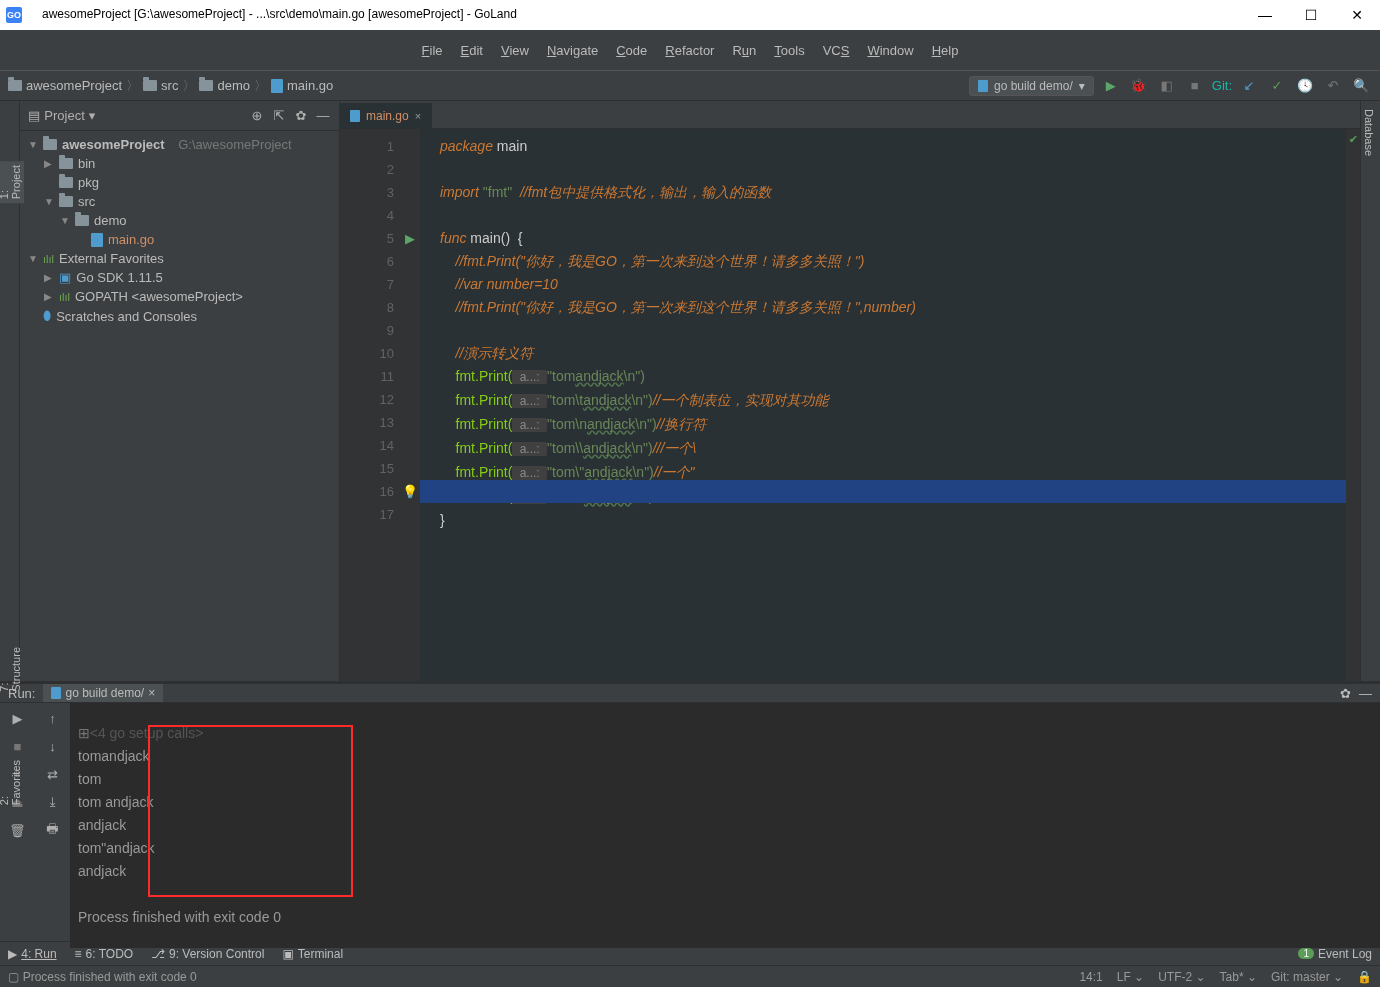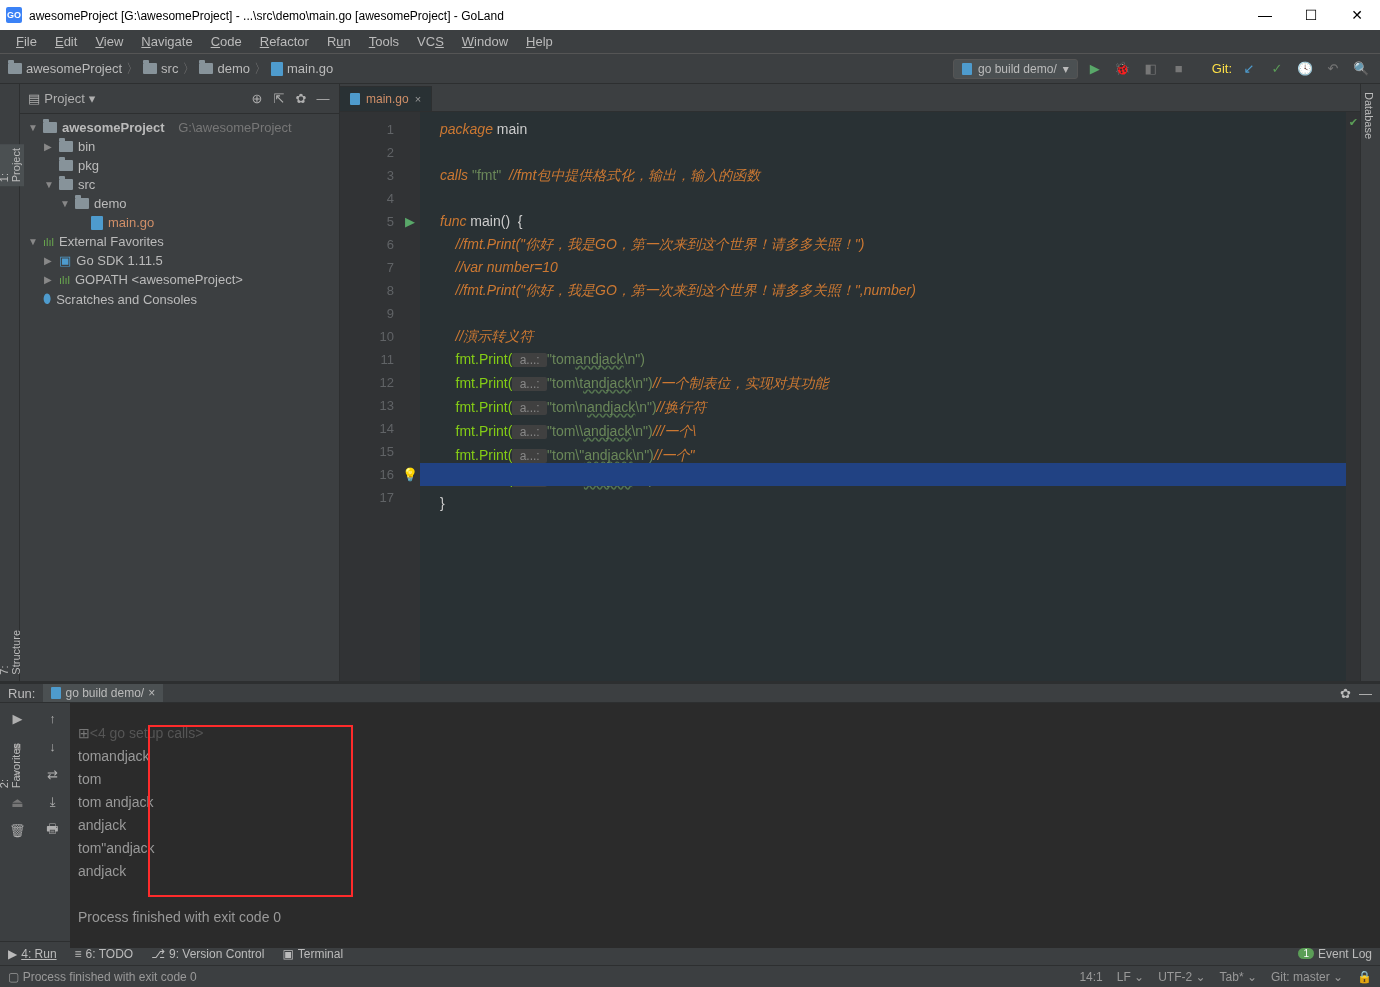--- a/index.html
+++ b/index.html
@@ -1,24 +1,24 @@
 <!DOCTYPE html>
 <html><head>
 <meta charset="utf-8">
 <style>
 * { margin: 0; padding: 0; box-sizing: border-box; font-family: "Segoe UI", Arial, sans-serif; }
 body { background: #2b2b2b; color: #bbbbbb; font-size: 13px; overflow: hidden; width: 1380px; height: 987px; display: flex; flex-direction: column; }
 .titlebar { background: #fff; color: #000; height: 30px; display: flex; align-items: center; padding: 0 0 0 6px; justify-content: space-between; }
-.titlebar-left { display: flex; align-items: flex-end; gap: 7px; }
+.titlebar-left { display: flex; align-items: flex-start; gap: 20px; }
 .go-icon { width: 16px; height: 16px; background:#3b82f6; color:#fff; font-size:9px; font-weight:bold; display:inline-flex; align-items:center; justify-content:center; border-radius:2px;}
 .titlebar-title { font-size: 12px; color:#000;}
 .winbtns { display:flex; }
 .winbtn { width: 46px; height: 30px; display:flex; align-items:center; justify-content:center; color:#000; font-size:14px;}
 
-.menubar { background:#3c3f41; height:24px; display:flex; align-items:center; padding:0 8px; gap:2px; border-bottom:1px solid #555;}
+.menubar { background:#3c3f41; height:41px; display:flex; align-items:center; padding:0 8px; gap:2px; border-bottom:1px solid #555;justify-content:center;}
 .menu-item { padding: 2px 8px; font-size: 13px; color:#bbbbbb; }
 .menu-item u { text-decoration: underline; }
 
 .toolbar { background:#3c3f41; height:30px; display:flex; align-items:center; padding:0 8px; justify-content:space-between; border-bottom:1px solid #2d2f30;}
 .breadcrumbs { display:flex; align-items:center; gap:4px;}
 .bc { display:flex; align-items:center; gap:4px; font-size:13px; color:#bbb;}
 .bc .sep{color:#777;}
 .fld-ic{width:14px;height:11px;background:#87939a;border-radius:1px;display:inline-block;position:relative;}
 .fld-ic::before{content:"";position:absolute;top:-3px;left:0;width:6px;height:3px;background:#87939a;border-radius:1px 1px 0 0;}
 .go-file-ic{width:12px;height:14px;background:#4e9bcd;border-radius:1px;display:inline-block;position:relative;}
@@ -145,21 +145,21 @@
   <div class="toolbar-right">
     <div class="run-cfg">
       <span class="go-file-ic" style="width:10px;height:12px;"></span>
       <span>go build demo/</span>
       <span>▾</span>
     </div>
     <div class="tb-btn play">▶</div>
     <div class="tb-btn bug">🐞</div>
     <div class="tb-btn" style="color:#777">◧</div>
     <div class="tb-btn" style="color:#777">■</div>
-    <span style="color:#fde047;margin-left:16px">Git:</span>
+    <span style="color:#14b8a6;margin-left:0">Git:</span>
     <div class="tb-btn" style="color:#4e9bcd">↙</div>
     <div class="tb-btn" style="color:#5b9e57">✓</div>
     <div class="tb-btn" style="color:#777">🕓</div>
     <div class="tb-btn" style="color:#777">↶</div>
     <div class="tb-btn">🔍</div>
   </div>
 </div>
 
 <div class="main-row">
   <div class="left-gutter">
@@ -277,21 +277,21 @@
           <div class="m"></div>
           <div class="m"></div>
           <div class="m"></div>
         <div class="m">
             <span class="bulb">💡</span>
           </div>
         <div class="m"></div>
       </div>
       <div class="code"><span class="kw">package </span><span class="ident">main</span>
 
-<span class="kw">calls </span><span class="str">"fmt"</span><span class="cmt">  //fmt包中提供格式化，输出，输入的函数</span>
+<span class="kw">import </span><span class="str">"fmt"</span><span class="cmt">  //fmt包中提供格式化，输出，输入的函数</span>
 
 <span class="kw">func </span><span class="ident">main</span><span>()  {</span>
 <span class="cmt">    //fmt.Print("你好，我是GO，第一次来到这个世界！请多多关照！")</span>
 <span class="cmt">    //var number=10</span>
 <span class="cmt">    //fmt.Print("你好，我是GO，第一次来到这个世界！请多多关照！",number)</span>
 
 <span class="cmt">    //演示转义符</span>
 <span class="meth">    fmt.Print(</span><span class="param-hint"> a...: </span><span class="str">"tom</span><span class="str und">andjack</span><span class="str">\n")</span>
 <span class="meth">    fmt.Print(</span><span class="param-hint"> a...: </span><span class="str">"tom\t</span><span class="str und">andjack</span><span class="str">\n")</span><span class="cmt">//一个制表位，实现对其功能</span>
 <span class="meth">    fmt.Print(</span><span class="param-hint"> a...: </span><span class="str">"tom\n</span><span class="str und">andjack</span><span class="str">\n")</span><span class="cmt">//换行符</span>

